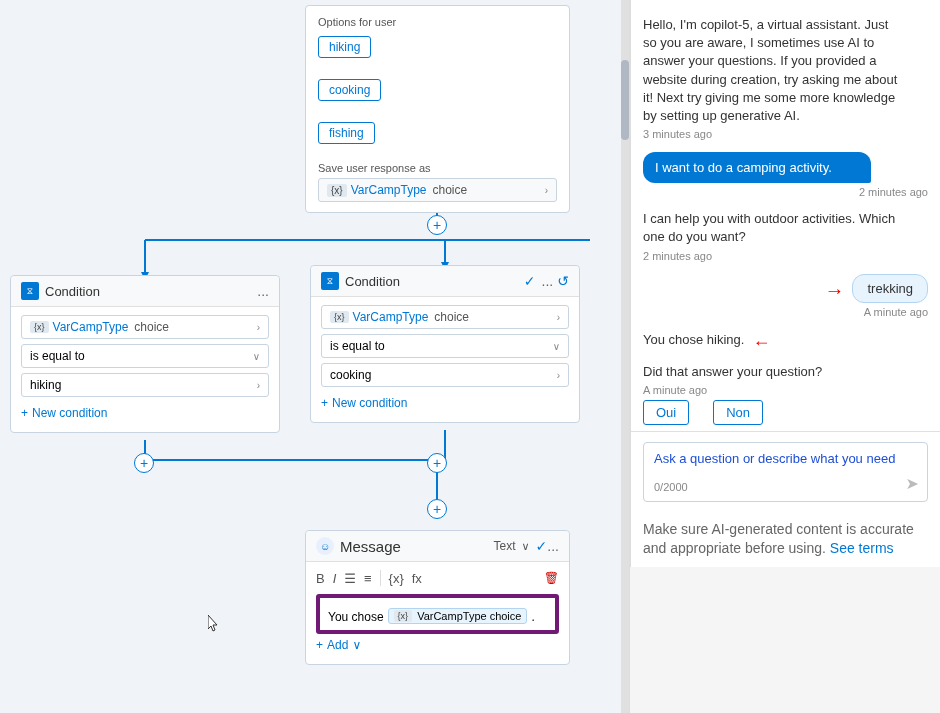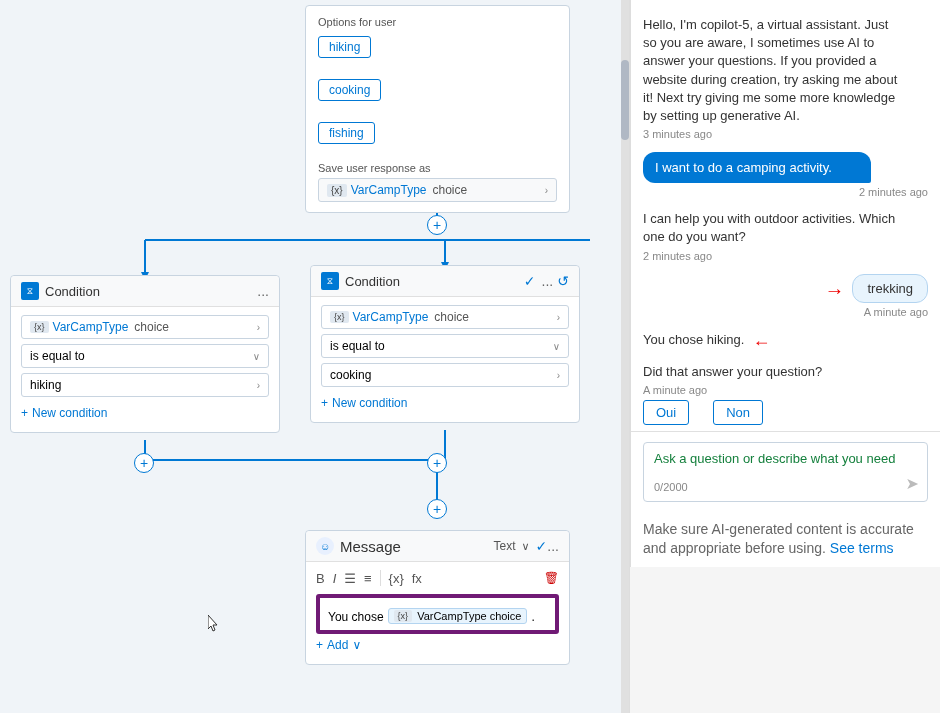--- a/index.html
+++ b/index.html
@@ -367,21 +367,21 @@
       border-radius: 4px;
       padding: 8px 10px;
       min-height: 60px;
       position: relative;
       display: flex;
       flex-direction: column;
       justify-content: space-between;
     }
     .chat-input-placeholder {
       font-size: 13px;
-      color: #15803d;
+      color: #1d4ed8;
     }
     .char-count {
       font-size: 11px;
       color: #888;
     }
     .send-icon {
       position: absolute;
       right: 8px;
       bottom: 8px;
       color: #bbb;

